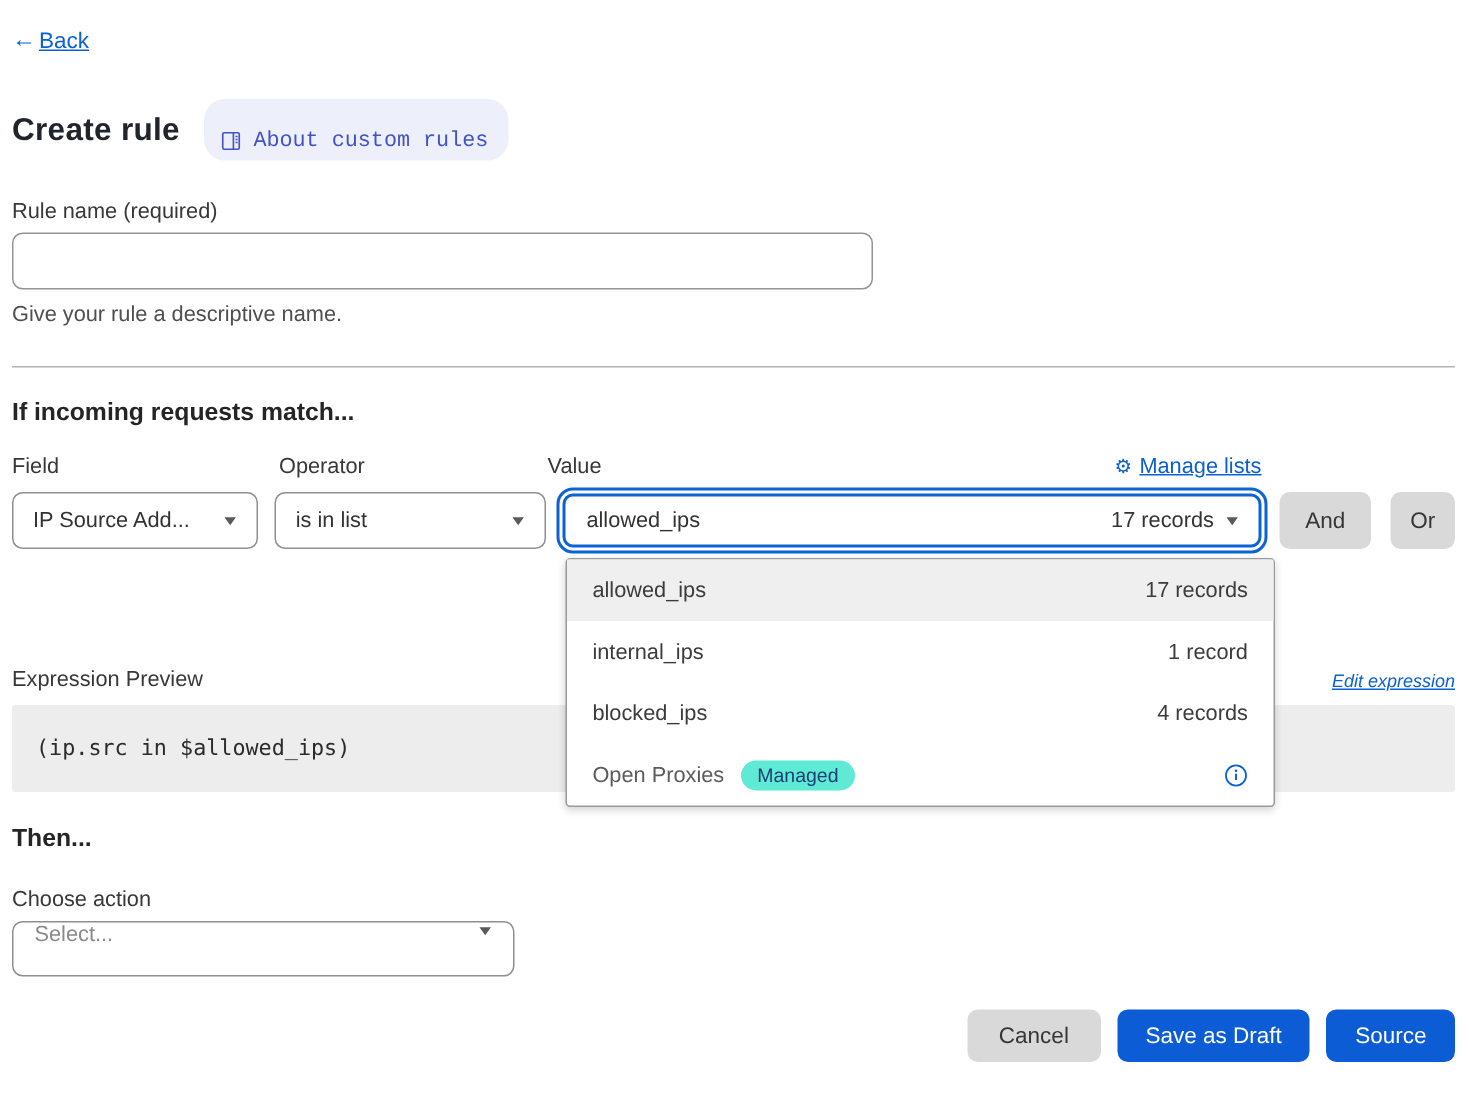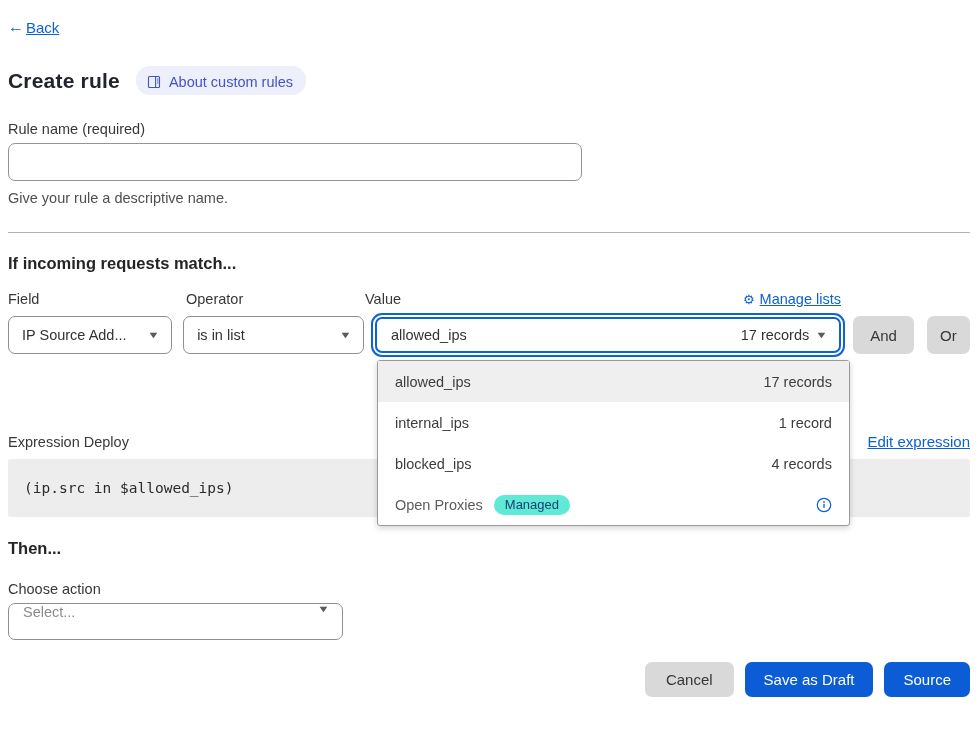--- a/index.html
+++ b/index.html
@@ -14,23 +14,23 @@
   
   .back-link { display: inline-flex; align-items: center; font-size: 15px; color: #0b61d2; cursor: pointer; }
   .back-link .arrow { margin-right: 2px; text-decoration: none; font-size: 16px; }
   .back-link .back-text { text-decoration: underline; }
 
   
   .header-row { display: flex; align-items: center; margin-top: 30px; }
   .page-title { font-size: 21px; font-weight: 700; color: #20242b; letter-spacing: 0.2px; }
   .about-badge {
     display: inline-flex; align-items: center; gap: 8px;
-    margin-left: 16px; padding: 8px 13px 5px 11px;
+    margin-left: 16px; padding: 20px 13px 5px 11px;
     background: #edeffa; border-radius: 14px;
-    color: #4353c3; font-size: 14.5px; cursor: pointer;
+    color: #4353c3; font-size: 14.5px; cursor: pointer; font-family: Liberation Mono, monospace;
   }
   .book-icon { display: inline-flex; }
 
   
   .field-label { font-size: 14.5px; color: #383838; margin-top: 26px; }
   .rule-name-input {
     display: block; margin-top: 6px; width: 574px; height: 38px;
     border: 1px solid #949494; border-radius: 7px; outline: none;
     font-size: 14.5px; padding: 0 12px; color: #333;
     font-family: "Liberation Sans", sans-serif;
@@ -96,21 +96,21 @@
   .managed-pill {
     background: #5eead4; color: #1d3f77; font-size: 13px;
     padding: 3px 11px 4px; border-radius: 12px; line-height: 1;
   }
   .open-proxies-name { color: #5c5c5c; }
   .info-icon { display: inline-flex; cursor: pointer; }
 
   
   .expr-row { display: flex; justify-content: space-between; align-items: flex-end; margin-top: 76px; }
   .expr-label { font-size: 14.5px; color: #383838; }
-  .edit-expression { font-size: 15px; color: #0b61d2; text-decoration: underline; cursor: pointer; margin-right: 0px; }
+  .edit-expression { font-size: 12px; color: #0b61d2; text-decoration: underline; cursor: pointer; margin-right: 0px; font-style: italic; }
   .expr-block {
     margin-top: 9px; height: 58px; width: 962px; background: #ededee; border-radius: 2px;
     display: flex; align-items: center; padding-left: 16px;
   }
   .expr-code { font-family: "DejaVu Sans Mono", "Liberation Mono", monospace; font-size: 14.5px; color: #2b2b2b; }
 
   
   .then-heading { font-size: 16.5px; font-weight: 700; color: #252525; margin-top: 22px; }
   .choose-action-label { font-size: 14.5px; color: #383838; margin-top: 23px; }
   .action-select {
@@ -227,21 +227,21 @@
         </div>
       </div>
     </div>
 
     <button class="gray-btn and-btn">And</button>
     <button class="gray-btn or-btn">Or</button>
   </div>
 
   
   <div class="expr-row">
-    <span class="expr-label">Expression Deploy</span>
+    <span class="expr-label">Expression Preview</span>
     <a class="edit-expression">Edit expression</a>
   </div>
   <div class="expr-block">
     <span class="expr-code">(ip.src in $allowed_ips)</span>
   </div>
 
   
   <h2 class="then-heading">Then...</h2>
   <div class="choose-action-label">Choose action</div>
   <div class="action-select">

